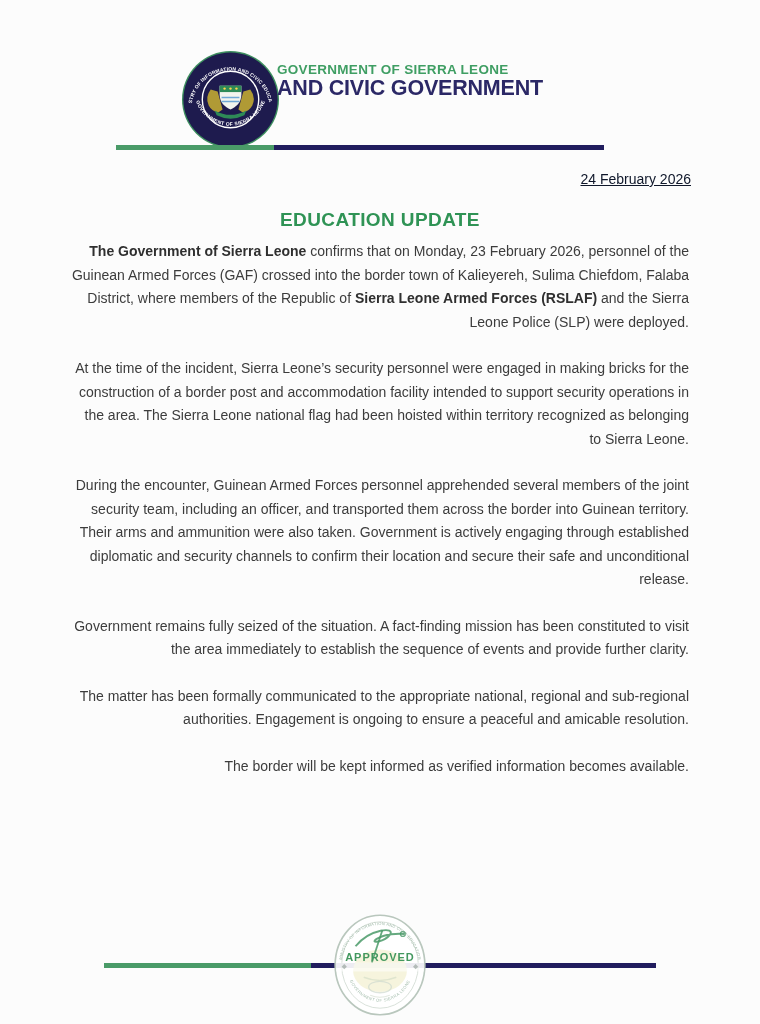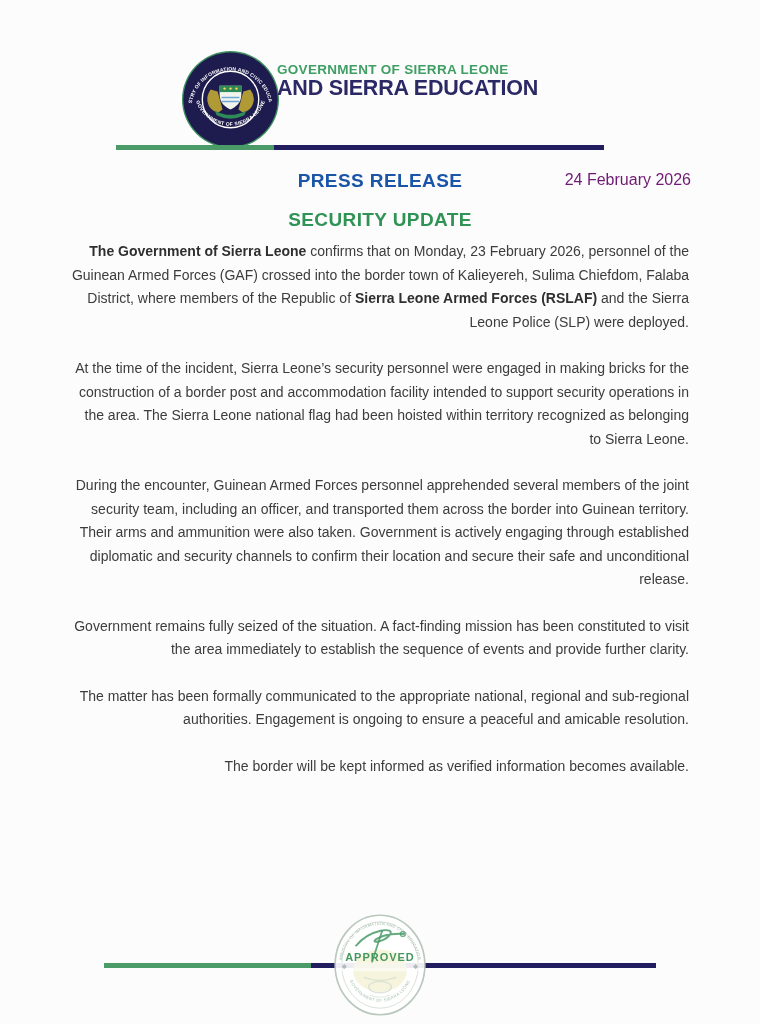--- a/index.html
+++ b/index.html
@@ -18,21 +18,21 @@
   .divider { display:flex; height:5px; }
   .divider .seg-green { background:#4a9b68; }
   .divider .seg-navy  { background:#211d5e; flex:1; }
   .divider-top { position:absolute; top:145px; left:116px; width:488px; }
   .divider-top .seg-green { width:158px; }
   .divider-bottom { position:absolute; top:963px; left:104px; width:552px; z-index:1; }
   .divider-bottom .seg-green { width:207px; }
   
   .press-release { position:absolute; top:170px; left:0; right:0; text-align:center;
     color:#1a55a8; font-size:19px; font-weight:700; letter-spacing:.4px; }
-  .doc-date { position:absolute; top:171px; right:69px; color:#701a75; font-size:16px; }
+  .doc-date { position:absolute; top:171px; right:69px; color:#0f172a; font-size:14px;text-decoration:underline; }
   .security-update { position:absolute; top:209px; left:0; right:0; text-align:center;
     color:#2f9355; font-size:19px; font-weight:700; letter-spacing:.4px; }
   
   .body-text { position:absolute; left:71px; top:240px; width:618px;
     color:#3c3c3c; font-size:14px; line-height:23.5px;text-align:right; }
   .body-text p { margin:0 0 23px 0; }
   .body-text strong { color:#2f2f2f; }
   
   .stamp { position:absolute; left:331px; top:912px; width:98px; height:106px; z-index:2; }
 </style>
@@ -64,31 +64,30 @@
       <circle cx="44" cy="39" r="1.2" fill="#ffd34d"></circle>
       <circle cx="50" cy="39" r="1.2" fill="#ffd34d"></circle>
       <circle cx="56" cy="39" r="1.2" fill="#ffd34d"></circle>
       <path d="M41 48 h18 M41 52 h18" stroke="#6fa8d6" stroke-width="1.6" fill="none"></path>
       <path d="M34 61 q16 9 32 0 l-2 5 q-14 7 -28 0 z" fill="#2e8b57"></path>
     </g>
   </svg>
 
   <div class="header-text">
     <div class="gov-line">GOVERNMENT OF SIERRA LEONE</div>
-    <div class="ministry-line">AND SIERRA EDUCATION</div>
+    <div class="ministry-line">AND CIVIC GOVERNMENT</div>
   </div>
 
   <div class="divider divider-top">
     <div class="seg-green"></div>
     <div class="seg-navy"></div>
   </div>
 
-  <div class="press-release">PRESS RELEASE</div>
   <div class="doc-date">24 February 2026</div>
-  <div class="security-update">SECURITY UPDATE</div>
+  <div class="security-update">EDUCATION UPDATE</div>
 
   <div class="body-text">
     <p><strong>The Government of Sierra Leone</strong><span> confirms that on Monday, 23 February 2026, personnel of the Guinean Armed Forces (GAF) crossed into the border town of Kalieyereh, Sulima Chiefdom, Falaba District, where members of the Republic of </span><strong>Sierra Leone Armed Forces (RSLAF)</strong><span> and the Sierra Leone Police (SLP) were deployed.</span></p>
     <p>At the time of the incident, Sierra Leone’s security personnel were engaged in making bricks for the construction of a border post and accommodation facility intended to support security operations in the area. The Sierra Leone national flag had been hoisted within territory recognized as belonging to Sierra Leone.</p>
     <p>During the encounter, Guinean Armed Forces personnel apprehended several members of the joint security team, including an officer, and transported them across the border into Guinean territory. Their arms and ammunition were also taken. Government is actively engaging through established diplomatic and security channels to confirm their location and secure their safe and unconditional release.</p>
     <p>Government remains fully seized of the situation. A fact-finding mission has been constituted to visit the area immediately to establish the sequence of events and provide further clarity.</p>
     <p>The matter has been formally communicated to the appropriate national, regional and sub-regional authorities. Engagement is ongoing to ensure a peaceful and amicable resolution.</p>
     <p>The border will be kept informed as verified information becomes available.</p>
   </div>
 

